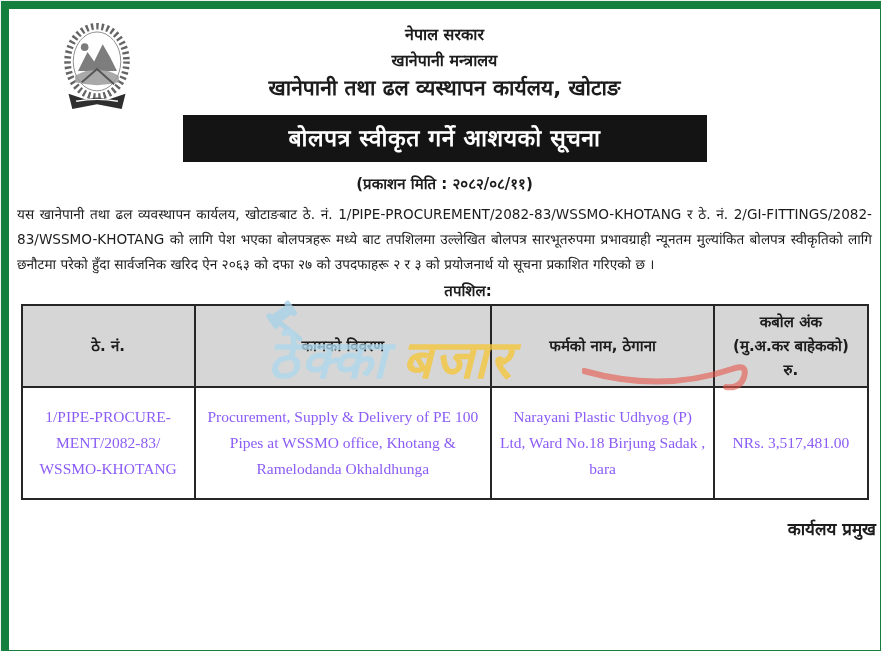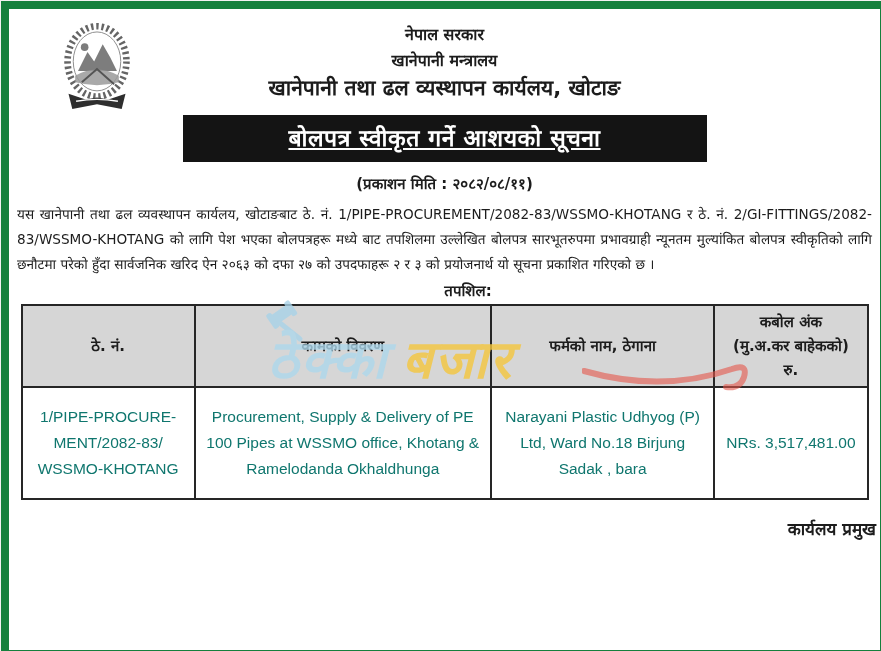--- a/index.html
+++ b/index.html
@@ -7,33 +7,33 @@
        font-family:"DejaVu Sans","Liberation Sans",sans-serif;color:#1c1c1c;}
   .sheet{position:absolute;left:1px;top:1px;width:871px;height:641px;
          border:8px solid #15803d;background:#ffffff;overflow:hidden;}
   
   .emblem{position:absolute;left:50px;top:12px;width:76px;height:96px;}
   .head-center{text-align:center;padding-top:13px;}
   .gov-line{font-size:16px;font-weight:bold;line-height:26px;}
   .office-line{font-size:21px;font-weight:bold;line-height:28px;}
   .banner{margin:13px auto 0;width:524px;height:47px;background:#141414;
           color:#ffffff;font-size:23px;font-weight:bold;text-align:center;
-          line-height:47px;letter-spacing:.5px;text-decoration:underline;}
+          line-height:47px;letter-spacing:.5px;}
   .pub-date{margin-top:11px;text-align:center;font-size:15px;font-weight:bold;}
   
   .body-para{margin:9px 8px 0;6px;text-align:justify;font-size:13.6px;
              line-height:25px;overflow-wrap:break-word;}
   .details-heading{margin-top:3px;text-align:center;font-size:15px;font-weight:bold;padding-left:47px;}
   
   table.notice{width:848px;margin:4px auto 0;border-collapse:collapse;table-layout:fixed;}
   .notice th,.notice td{border:2px solid #262626;padding:1px 8px;text-align:center;vertical-align:middle;}
   .notice th{background:#d6d6d6;font-size:15px;font-weight:bold;height:78px;
              line-height:24px;white-space:pre-line;}
-  .notice td{font-family:Liberation Sans, sans-serif;font-size:15.5px;
-             line-height:26px;color:#0f766e;}
+  .notice td{font-family:Liberation Serif, serif;font-size:15.5px;
+             line-height:26px;color:#8b5cf6;}
   .row-1 td{height:108px;}
   .row-2 td{height:90px;}
   td.contract{white-space:pre-line;}
   .col-contract{width:172px;} .col-work{width:294px;}
   .col-firm{width:222px;} .col-amount{width:152px;}
   
   .signature{margin-top:17px;text-align:right;font-size:17px;font-weight:bold;
              padding-right:4px;}
   
   .watermark{position:absolute;left:243px;top:286px;width:400px;height:112px;

